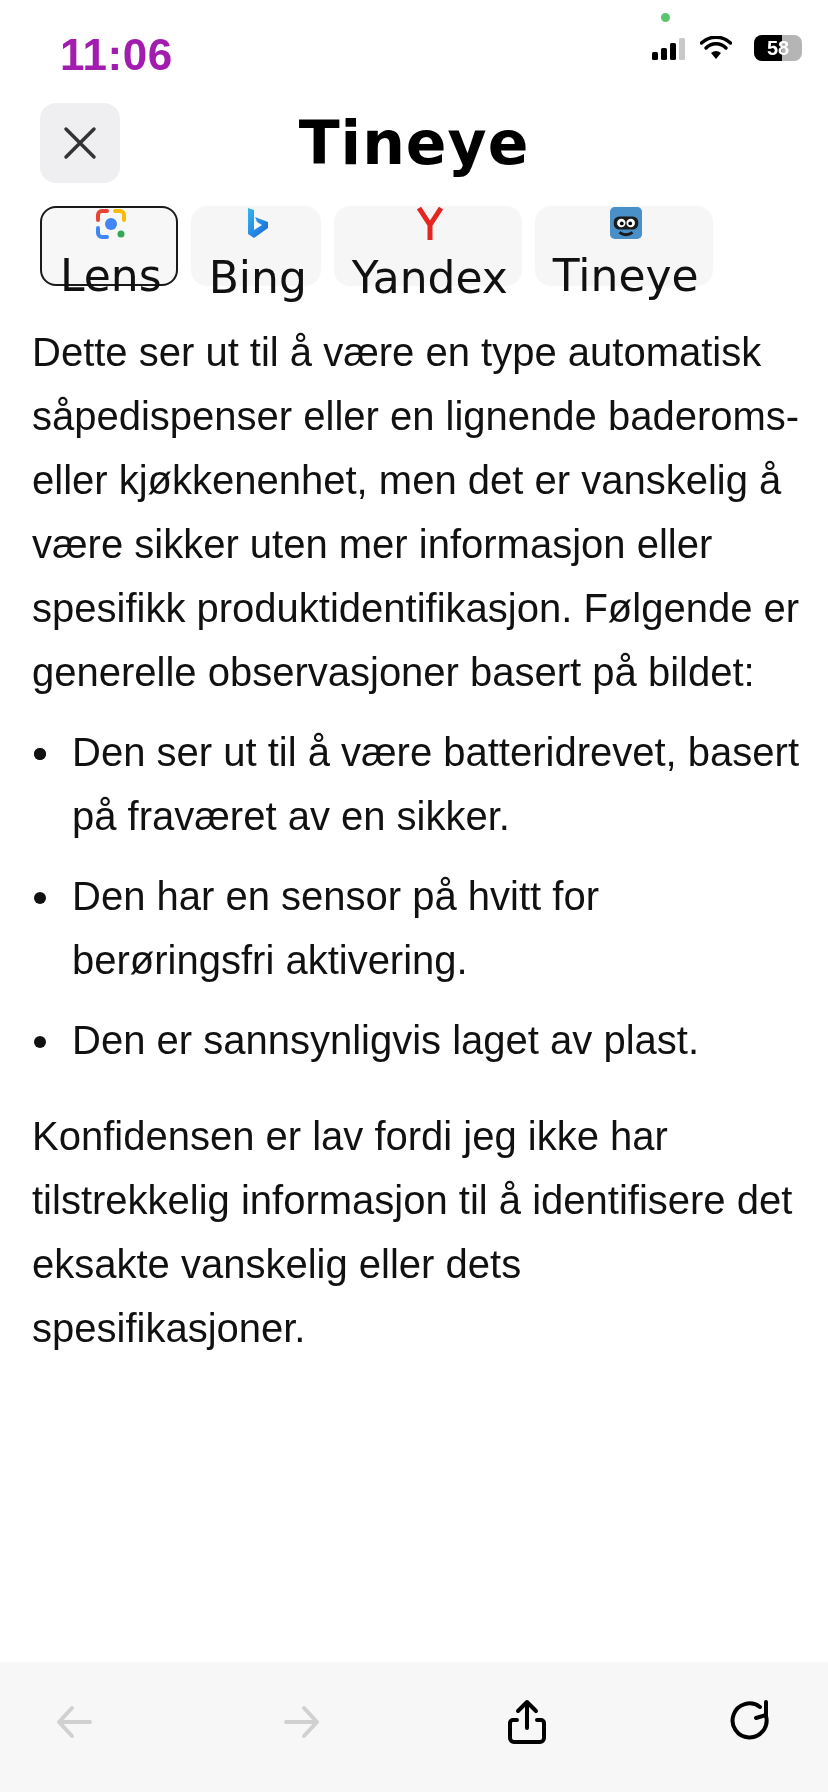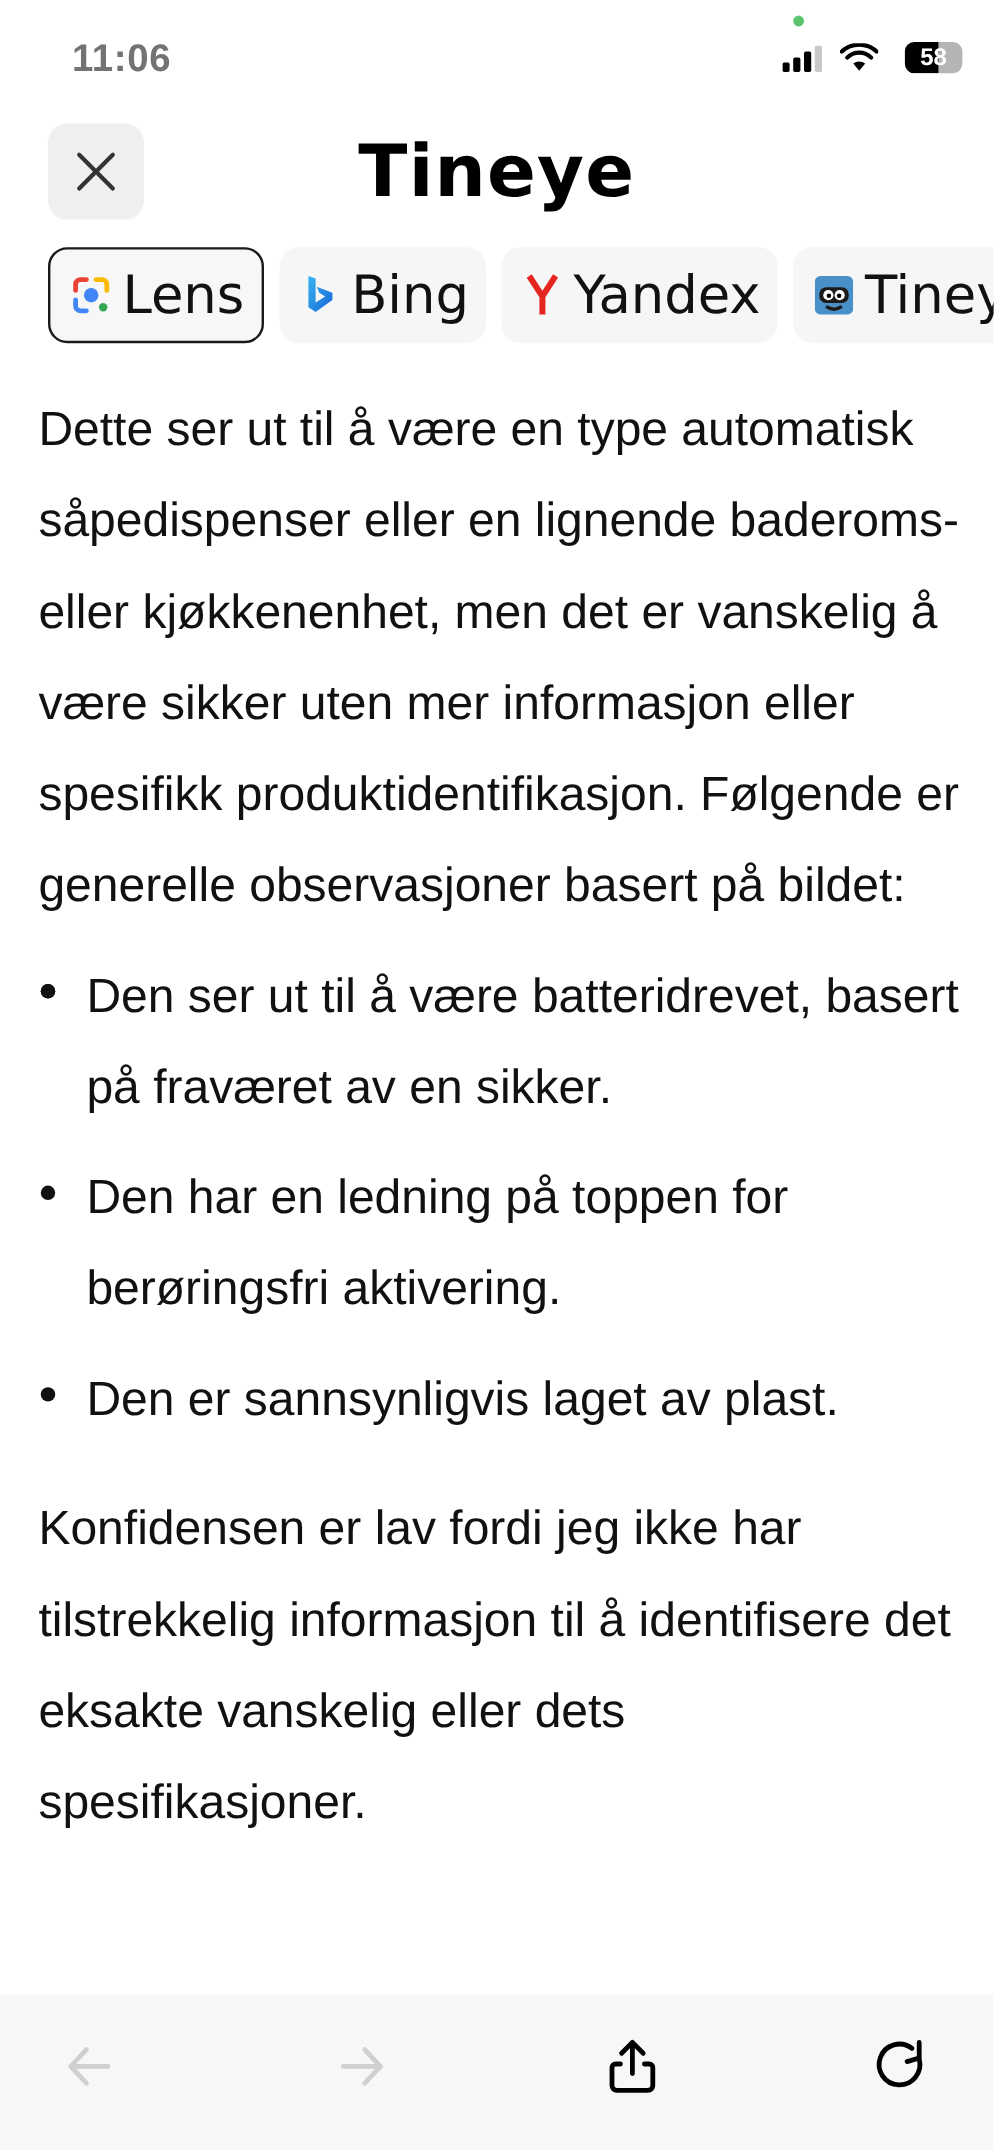--- a/index.html
+++ b/index.html
@@ -1,42 +1,42 @@
 <!DOCTYPE html>
 <html><head>
   <meta charset="utf-8">
   <style>
     * { box-sizing: border-box; margin: 0; padding: 0; }
     html, body { width: 828px; height: 1792px; overflow: hidden; background: #ffffff; }
     body { font-family: "Liberation Sans", sans-serif; color: #111; position: relative; }
 
     
     .status-bar { position: absolute; top: 0; left: 0; width: 828px; height: 90px; }
-    .status-time { position: absolute; left: 60px; top: 30px; font-size: 32px; font-weight: 700; letter-spacing: 0.5px; color: #737373; }
+    .status-time { position: absolute; left: 60px; top: 30px; font-size: 44px; font-weight: 700; letter-spacing: 0.5px; color: #a21caf; }
     .green-dot { position: absolute; left: 661px; top: 13px; width: 9px; height: 9px; border-radius: 50%; background: #5cc46e; }
     .signal { position: absolute; left: 652px; top: 38px; width: 36px; height: 22px; }
     .wifi { position: absolute; left: 700px; top: 36px; width: 32px; height: 24px; }
     .battery { position: absolute; left: 742px; top: 35px; width: 48px; height: 26px; border-radius: 8px; background: #b5b5b5; overflow: hidden; margin-left: 12px; }
     .battery-fill { position: absolute; left: 0; top: 0; bottom: 0; width: 58%; background: #000; }
     .battery-text { position: absolute; left: 0; right: 0; top: 0; bottom: 0; display: flex; align-items: center; justify-content: center; font-size: 20px; font-weight: 700; color: #fff; }
     .battery-tip { position: absolute; left: 792px; top: 43px; width: 4px; height: 10px; border-radius: 0 3px 3px 0; background: #b5b5b5; }
 
     
     .header { position: absolute; top: 100px; left: 0; width: 828px; height: 90px; }
     .close-btn { position: absolute; left: 40px; top: 3px; width: 80px; height: 80px; border-radius: 16px; background: #efeff1; display: flex; align-items: center; justify-content: center; cursor: pointer; }
     .page-title { position: absolute; left: 0; right: 0; top: 8px; text-align: center; font-size: 60px; font-weight: 700; color: #000; font-family: "DejaVu Sans", sans-serif; letter-spacing: 1px; }
 
     
     .tabs { position: absolute; top: 206px; left: 40px; height: 80px; display: flex; gap: 13px; white-space: nowrap; }
-    .tab { height: 80px; border-radius: 16px; background: #f6f6f7; display: flex; align-items: center; padding: 0 14px 0 18px; gap: 10px; font-family: "DejaVu Sans", sans-serif; font-size: 44px; color: #111; cursor: pointer; flex-shrink: 0; }
+    .tab { height: 80px; border-radius: 16px; background: #f6f6f7; display: flex; align-items: center; padding: 0 14px 0 18px; gap: 10px; font-family: "DejaVu Sans", sans-serif; font-size: 44px; color: #111; cursor: pointer; flex-shrink: 0; flex-direction: column; }
     .tab.active { border: 2px solid #1a1a1a; background: #f7f7f7; }
     .tab-icon { width: 32px; height: 40px; display: flex; align-items: center; justify-content: center; }
 
     
-    .content { position: absolute; top: 320px; left: 32px; width: 770px; font-size: 40px; line-height: 76px; color: #111; }
+    .content { position: absolute; top: 320px; left: 32px; width: 770px; font-size: 40px; line-height: 64px; color: #111; }
     .para { margin-bottom: 14px; }
     .bullets { list-style: none; margin: 0 0 0 -10px; }
     .bullet-item { position: relative; padding-left: 50px; margin-bottom: 16px; }
     .bullet-dot { position: absolute; left: 12px; top: 28px; width: 12px; height: 12px; border-radius: 50%; background: #111; }
     .para-last { margin-top: 32px; }
 
     
     .toolbar { position: absolute; left: 0; top: 1662px; width: 828px; height: 130px; background: #f7f7f7; }
     .tb-btn { position: absolute; top: 30px; width: 60px; height: 60px; display: flex; align-items: center; justify-content: center; cursor: pointer; }
   </style>
@@ -129,21 +129,21 @@
   <ul class="bullets">
     <li class="bullet-item">
       <span class="bullet-dot"></span>
     </li>
     <li class="bullet-item">
       <span class="bullet-dot"></span>
       <span>Den ser ut til å være batteridrevet, basert på fraværet av en sikker.</span>
     </li>
     <li class="bullet-item">
       <span class="bullet-dot"></span>
-      <span>Den har en ledning på toppen for berøringsfri aktivering.</span>
+      <span>Den har en sensor på hvitt for berøringsfri aktivering.</span>
     </li>
     <li class="bullet-item">
       <span class="bullet-dot"></span>
       <span>Den er sannsynligvis laget av plast.</span>
     </li>
   </ul>
   <p class="para para-last">Konfidensen er lav fordi jeg ikke har tilstrekkelig informasjon til å identifisere det eksakte vanskelig eller dets spesifikasjoner.</p>
 </div>
 
 <div class="toolbar">

